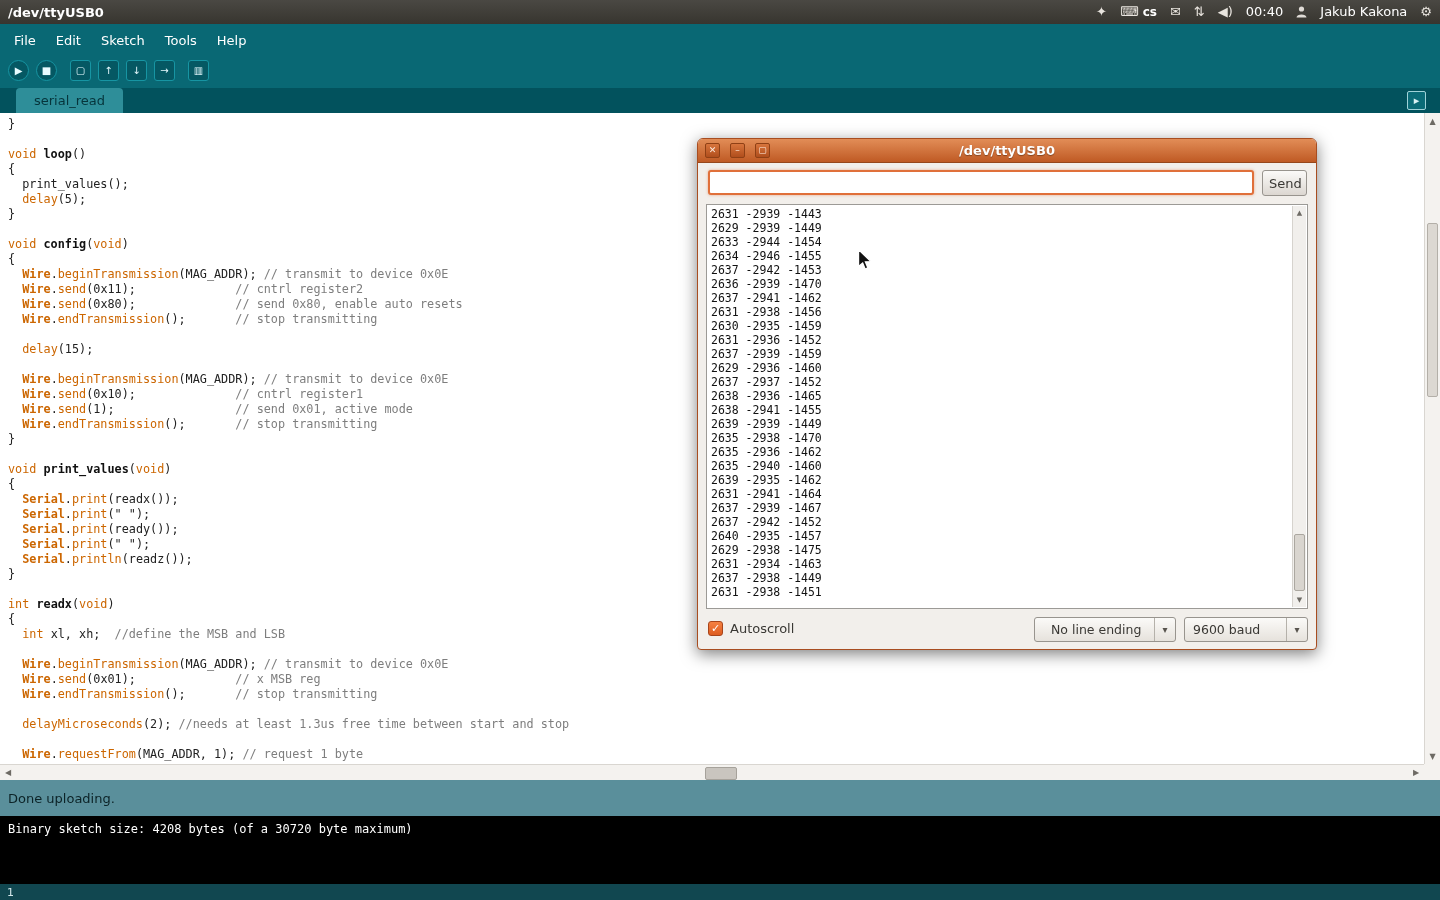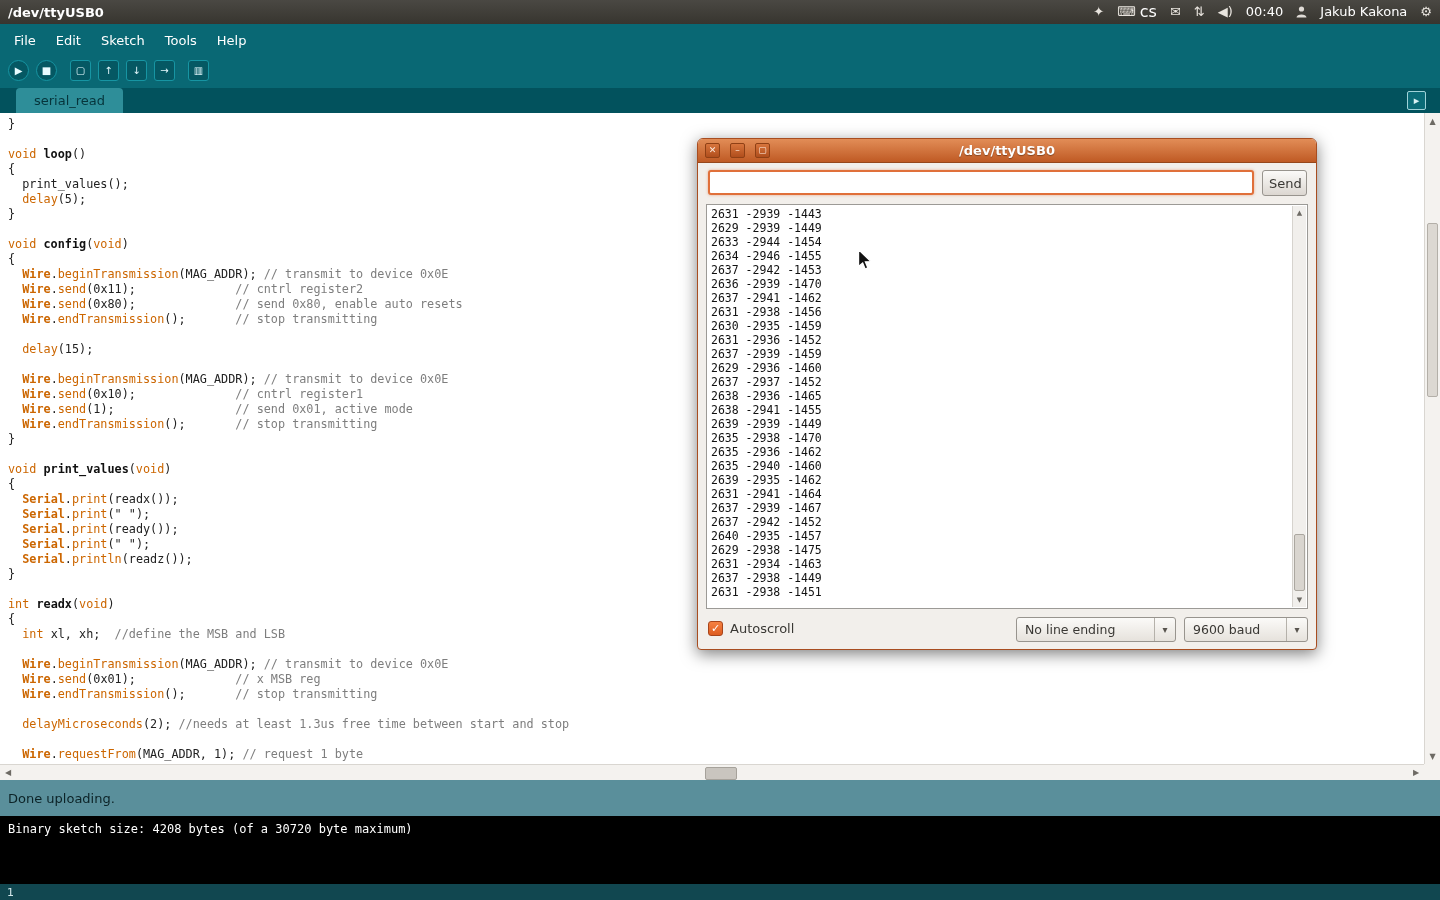--- a/index.html
+++ b/index.html
@@ -6,21 +6,21 @@
   .screen{position:relative;width:1440px;height:900px;overflow:hidden;background:#fff;
           font-family:"DejaVu Sans","Liberation Sans",sans-serif;}
 
   
   .top-panel{position:absolute;top:0;left:0;width:1440px;height:24px;box-sizing:border-box;
              background:linear-gradient(#4a4843,#37352f);display:flex;align-items:center;padding:0 8px;}
   .panel-title{font-weight:bold;font-size:13px;color:#fff;}
   .panel-right{margin-left:auto;display:flex;align-items:center;gap:13px;color:#e9e5df;font-size:13px;}
   .pi{display:flex;align-items:center;gap:4px;line-height:24px;}
   .pi .glyph{font-size:13px;}
-  .kb-label{font-size:16px;color:#fff;}
+  .kb-label{font-size:12px;color:#fff;font-weight:bold;}
   .clock,.user-name{color:#fff;}
 
   
   .menubar{position:absolute;top:24px;left:0;width:1440px;height:28px;background:#096874;
            display:flex;align-items:center;padding:16px 4px;box-sizing:border-box;}
   .menu-item{color:#fff;font-size:13px;padding:0 10px;cursor:default;}
 
   .toolbar{position:absolute;top:52px;left:0;width:1440px;height:36px;background:#096874;
            display:flex;align-items:center;gap:7px;padding:0 8px;box-sizing:border-box;}
   .tool-btn{width:21px;height:21px;display:flex;align-items:center;justify-content:center;
@@ -107,21 +107,21 @@
   .sm-scroll .sb-arrow{height:12px;font-size:7px;}
   .sm-thumb{position:absolute;left:1px;right:1px;bottom:16px;height:55px;background:#d9d5cf;
             border:1px solid #aba7a0;border-radius:2px;}
 
   .sm-check{position:absolute;left:10px;top:482px;width:15px;height:15px;border-radius:3px;
             background:linear-gradient(#f58142,#dd5c1f);border:1px solid #a8441a;color:#fff;
             font-size:11px;line-height:13px;text-align:center;box-sizing:border-box;}
   .sm-check-label{position:absolute;left:32px;top:482px;font-size:13px;color:#3a3834;}
   .dd{position:absolute;top:478px;height:25px;background:linear-gradient(#fbfaf8,#e6e2dc);
       border:1px solid #98948e;border-radius:3px;display:flex;align-items:center;box-sizing:border-box;}
-  .dd1{right:140px;width:160px;}
+  .dd1{right:140px;width:142px;padding-left:8px;}
   .dd2{right:8px;width:124px;}
   .dd-label{flex:1;padding:0 8px;font-size:12.5px;color:#3a3834;white-space:nowrap;overflow:hidden;}
   .dd-arrow{width:20px;height:100%;border-left:1px solid #b5b1aa;display:flex;align-items:center;
             justify-content:center;color:#57534d;font-size:10px;}
 
   .cursor{position:absolute;left:857px;top:249px;z-index:50;}
 </style>
 </head>
 <body>
 

